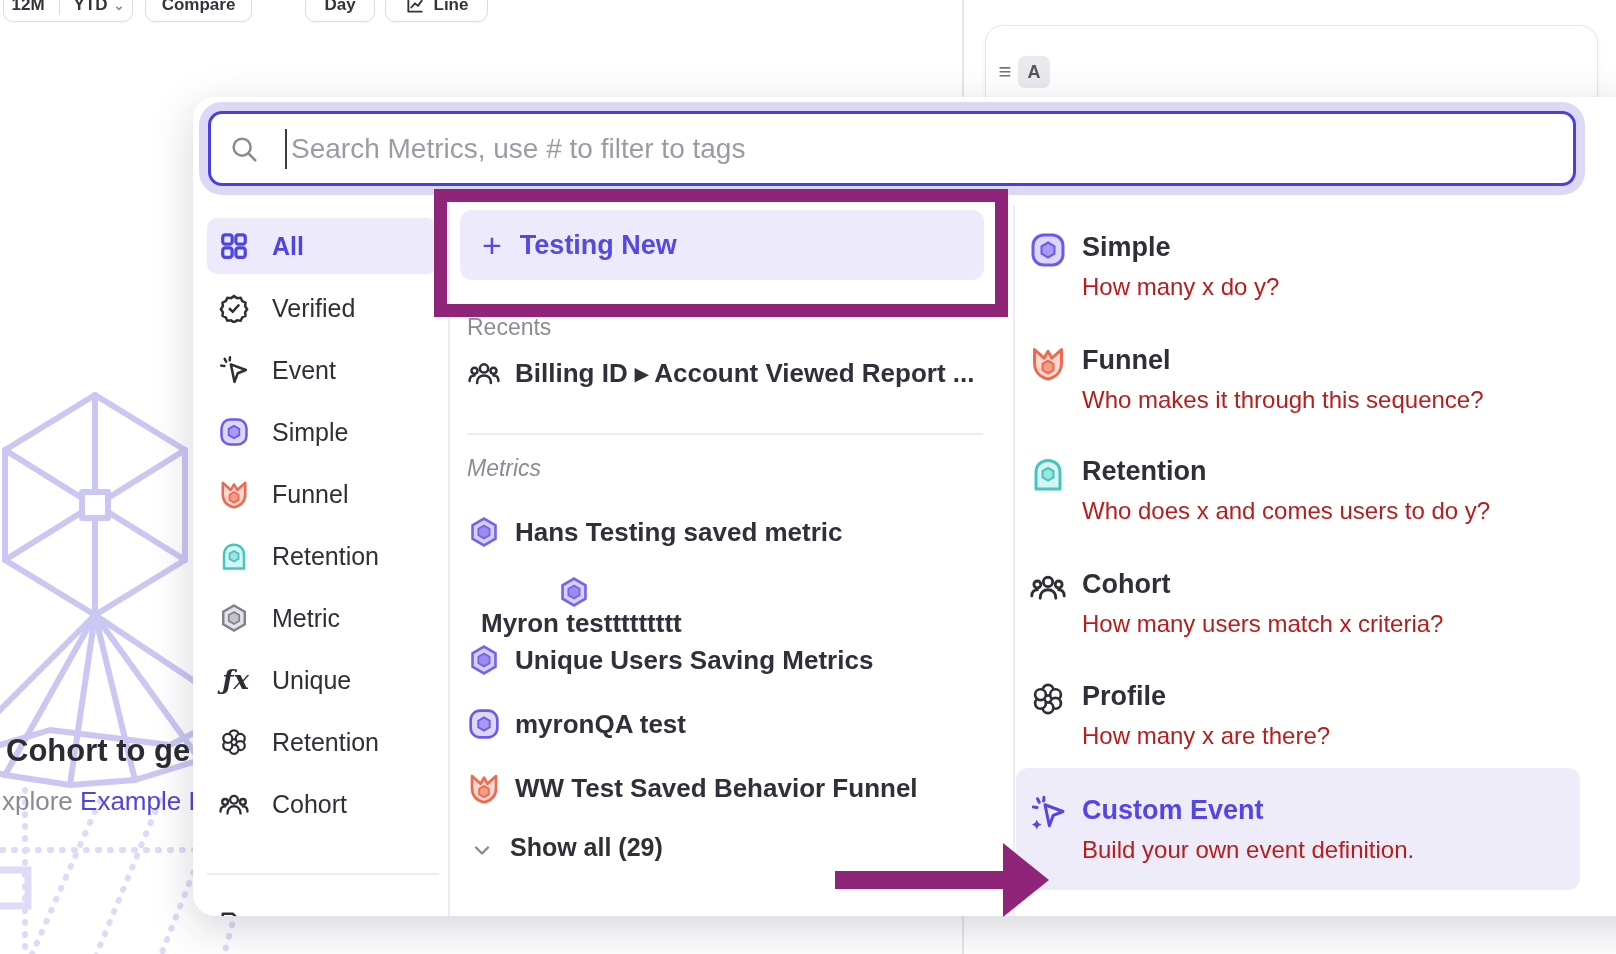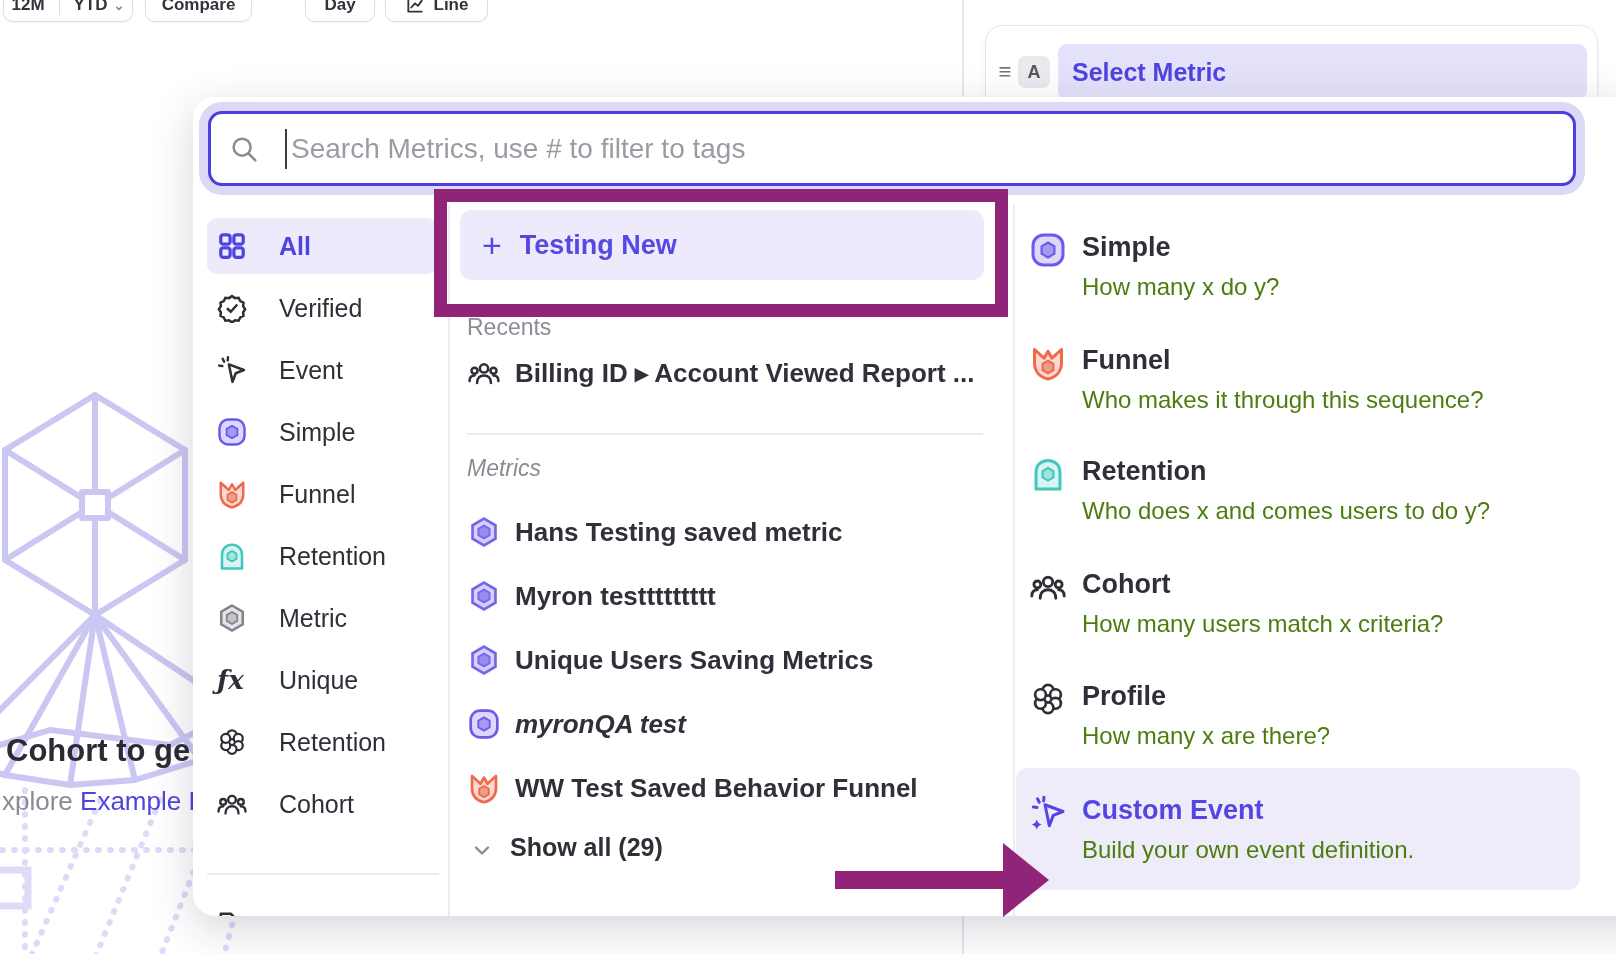--- a/index.html
+++ b/index.html
@@ -45,21 +45,21 @@
   .search-input { border:none; outline:none; flex:1; font-size:28px; color:#3a3a42;
                   font-family:"Liberation Sans", sans-serif; }
   .search-input::placeholder { color:#9b9ba3; }
 
   .col-divider { position:absolute; top:108px; bottom:0; width:1.5px; background:#ebebf0; }
 
   
   .side-item { position:absolute; left:14px; width:230px; height:56px; display:flex; align-items:center;
                border-radius:10px; cursor:pointer; }
   .side-item.selected { width:230px; background:#edeafb; }
-  .side-item .ic { width:32px; height:32px; margin:0 16px 0 10px; display:flex; align-items:center; justify-content:flex-start; }
+  .side-item .ic { width:32px; height:32px; margin:0 9px 0 10px; display:flex; align-items:center; justify-content:flex-end; }
   .side-item .lbl { margin-left:14px; font-size:25px; font-weight:500; color:#2f2f38; white-space:nowrap; }
   .side-item.selected .lbl { color:#4f44e0; font-weight:600; }
   .side-divider { position:absolute; left:14px; top:776px; width:232px; height:1.5px; background:#ebebf0; }
   .fx { font-family:"DejaVu Serif", serif; font-style:italic; font-weight:700; font-size:26px; color:#2e2e36; }
 
   
   .create-new { position:absolute; left:267px; top:113px; width:524px; height:70px; background:#edeafb;
                 border-radius:12px; display:flex; align-items:center; cursor:pointer; }
   .create-new .plus { font-size:34px; font-weight:400; color:#5449e2; margin-left:22px; line-height:1; }
   .create-new .cn-lbl { margin-left:18px; font-size:27px; font-weight:600; color:#5449e2; }
@@ -68,21 +68,21 @@
   .mid-row .ic { width:34px; height:34px; display:flex; align-items:center; justify-content:center; }
   .mid-row .txt { margin-left:14px; font-size:26px; font-weight:600; color:#30303a; }
   .mid-divider { position:absolute; left:274px; top:336px; width:516px; height:1.5px; background:#ebebf0; }
   .show-all { position:absolute; left:277px; top:736px; display:flex; align-items:flex-end; cursor:pointer; }
   .show-all .txt { margin-left:16px; font-size:25px; font-weight:600; color:#2f2f38; }
 
   
   .type-row { position:absolute; left:837px; width:552px; cursor:pointer; }
   .type-row .ic { position:absolute; left:0; top:0; width:36px; height:36px; }
   .type-row .t-title { position:absolute; left:52px; top:0; font-size:27px; font-weight:600; color:#2f2f38; white-space:nowrap; }
-  .type-row .t-desc { position:absolute; left:52px; top:41px; font-size:24px; font-weight:400; color:#4d7c0f; white-space:nowrap; }
+  .type-row .t-desc { position:absolute; left:52px; top:41px; font-size:24px; font-weight:400; color:#b91c1c; white-space:nowrap; }
   .custom-hl { position:absolute; left:823px; top:671px; width:564px; height:122px; background:#efecfa; border-radius:12px; }
   .type-row.custom .t-title { color:#5346e4; font-weight:700; }
 
   
   .ann-rect { position:absolute; left:434px; top:189px; width:574px; height:128px;
               border:13px solid #8f2478; z-index:20; }
   .ann-arrow-shaft { position:absolute; left:835px; top:871px; width:172px; height:18px; background:#8f2478; z-index:20; }
   .ann-arrow-head { position:absolute; left:1003px; top:843px; width:0; height:0; z-index:20;
                     border-top:37px solid transparent; border-bottom:37px solid transparent; border-left:46px solid #8f2478; }
 </style>
@@ -141,21 +141,20 @@
     <svg class="tb-icon" viewBox="0 0 24 24" fill="none" stroke="#33333c" stroke-width="2.2" stroke-linecap="round" stroke-linejoin="round">
       <path d="M4 4 V20 H20"></path>
         <path d="M7.5 15 L12 10 L15.5 13 L20 7"></path>
     </svg>
     <span>Line</span>
   </div>
 
   <div class="metric-panel">
     <div class="drag-handle">≡</div>
     <div class="series-badge">A</div>
-    <div class="metric-chip">Select Metric</div>
   </div>
 
   <div class="modal">
 
     <div class="search-wrap">
       <svg width="30" height="30" viewBox="0 0 24 24" fill="none" stroke="#8b8b94" stroke-width="2" stroke-linecap="round">
         <circle cx="10.5" cy="10.5" r="6.8"></circle>
           <line x1="15.6" y1="15.6" x2="21" y2="21"></line>
       </svg>
       <div class="caret"></div>
@@ -301,39 +300,39 @@
 
     <div class="mid-row" style="top:415px;text-align:right;">
       <span class="ic">
         <svg width="32" height="32" viewBox="0 0 24 24">
           <polygon points="12,2 20.6,7 20.6,17 12,22 3.4,17 3.4,7" fill="#d6d0fa" stroke="#7466ec" stroke-width="2"></polygon>
           <polygon points="12,7.2 16.2,9.6 16.2,14.4 12,16.8 7.8,14.4 7.8,9.6" fill="#9c8cf2" stroke="#7466ec" stroke-width="1.4"></polygon>
         </svg>
         </span>
       <span class="txt">Hans Testing saved metric</span>
     </div>
-    <div class="mid-row" style="top:479px;">
+    <div class="mid-row" style="top:479px;flex-direction:column;">
       <span class="ic">
         <svg width="32" height="32" viewBox="0 0 24 24">
           <polygon points="12,2 20.6,7 20.6,17 12,22 3.4,17 3.4,7" fill="#d6d0fa" stroke="#7466ec" stroke-width="2"></polygon>
           <polygon points="12,7.2 16.2,9.6 16.2,14.4 12,16.8 7.8,14.4 7.8,9.6" fill="#9c8cf2" stroke="#7466ec" stroke-width="1.4"></polygon>
         </svg>
         </span>
       <span class="txt">Myron testtttttttt</span>
     </div>
     <div class="mid-row" style="top:543px;">
       <span class="ic">
         <svg width="32" height="32" viewBox="0 0 24 24">
           <polygon points="12,2 20.6,7 20.6,17 12,22 3.4,17 3.4,7" fill="#d6d0fa" stroke="#7466ec" stroke-width="2"></polygon>
           <polygon points="12,7.2 16.2,9.6 16.2,14.4 12,16.8 7.8,14.4 7.8,9.6" fill="#9c8cf2" stroke="#7466ec" stroke-width="1.4"></polygon>
         </svg>
         </span>
       <span class="txt">Unique Users Saving Metrics</span>
     </div>
-    <div class="mid-row" style="top:607px;font-style:italic;">
+    <div class="mid-row" style="top:607px;">
       <span class="ic">
         <svg width="32" height="32" viewBox="0 0 24 24">
           <rect x="2" y="2" width="20" height="20" rx="7" fill="#ddd8fb" stroke="#6a5be8" stroke-width="2"></rect>
           <polygon points="12,7 16.3,9.5 16.3,14.5 12,17 7.7,14.5 7.7,9.5" fill="#a899f3" stroke="#6a5be8" stroke-width="1.4"></polygon>
         </svg>
         </span>
       <span class="txt">myronQA test</span>
     </div>
     <div class="mid-row" style="top:671px;">
       <span class="ic">

